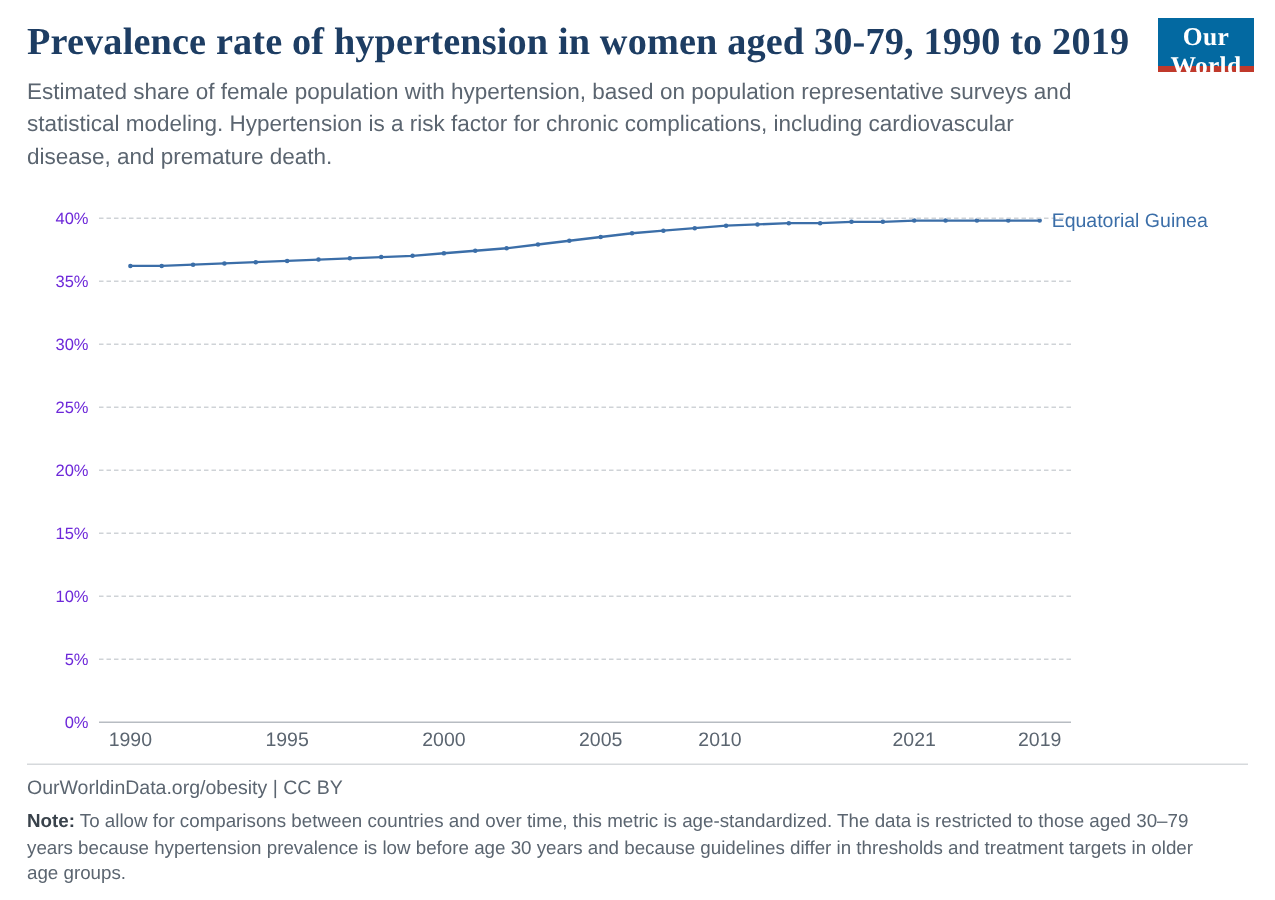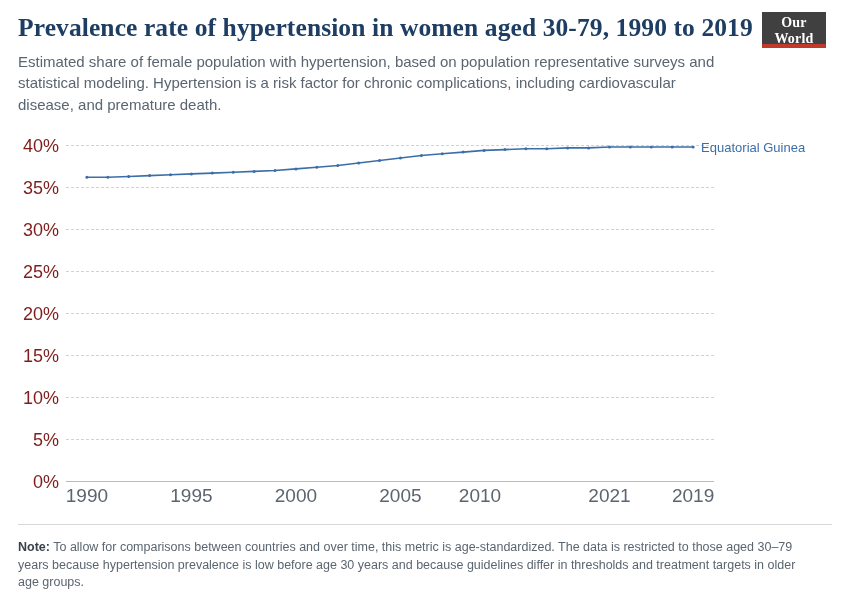--- a/index.html
+++ b/index.html
@@ -12,21 +12,21 @@
     background: #ffffff;
     font-family: "Liberation Sans", sans-serif;
     color: #1d3d63;
     overflow: hidden;
   }
   .page {
     position: relative;
     width: 850px;
     height: 600px;
     box-sizing: border-box;
-    padding: 14px 24px 0 18px;
+    padding: 14px 14px 0 18px;
   }
   
   .header {
     position: relative;
   }
   .title {
     font-family: "Liberation Serif", serif;
     font-size: 25.5px;
     font-weight: 700;
     color: #1d3d63;
@@ -40,27 +40,27 @@
     color: #5b6570;
     max-width: 715px;
     margin: 0;
   }
   .owid-logo {
     position: absolute;
     top: -2px;
     right: 0;
     width: 64px;
     height: 36px;
-    background: #404040;
+    background: #0369a1;
     border-bottom: 4px solid #c0392b;
     box-sizing: border-box;
     color: #ffffff;
     font-family: "Liberation Serif", serif;
     font-weight: 700;
-    font-size: 14px;
+    font-size: 17px;
     line-height: 1.12;
     text-align: center;
     padding-top: 3px;
     letter-spacing: 0.2px;
   }
   
   .chart-area {
     position: relative;
     margin-top: 14px;
     width: 814px;
@@ -81,35 +81,35 @@
     border-top: 1px dashed #cfd3d7;
   }
   .gridline.zero {
     border-top: 1px solid #b7bcc2;
   }
   .ytick {
     position: absolute;
     right: 100%;
     margin-right: 7px;
     transform: translateY(-50%);
-    font-size: 18px;
-    color: #7f1d1d;
+    font-size: 11px;
+    color: #6d28d9;
     white-space: nowrap;
   }
   .xaxis {
     position: absolute;
     left: 48px;
     right: 118px;
     bottom: 4px;
     height: 20px;
   }
   .xtick {
     position: absolute;
     transform: translateX(-50%);
-    font-size: 19px;
+    font-size: 13px;
     color: #5b6570;
     white-space: nowrap;
   }
   .series-label {
     position: absolute;
     font-size: 13px;
     color: #3b6ea8;
     white-space: nowrap;
     transform: translateY(-50%);
   }
@@ -243,20 +243,21 @@
         <div class="xtick" style="left: 334.452px;">2005</div>
         <div class="xtick" style="left: 414px;">2010</div>
         <div class="xtick" style="left: 543.484px;">2021</div>
         <div class="xtick" style="left: 627.097px;">2019</div>
       </div>
   </div>
 
   <div class="footer">
     <div class="footer-rule"></div>
     <div class="source-row">
+      <div class="source-right">OurWorldinData.org/obesity | CC BY</div>
     </div>
     <div class="note">
       <span class="label">Note:</span>
       <span>To allow for comparisons between countries and over time, this metric is age-standardized. The data is restricted to those aged 30–79 years because hypertension prevalence is low before age 30 years and because guidelines differ in thresholds and treatment targets in older age groups.</span>
     </div>
   </div>
 
 </div>
 
 </body></html>

